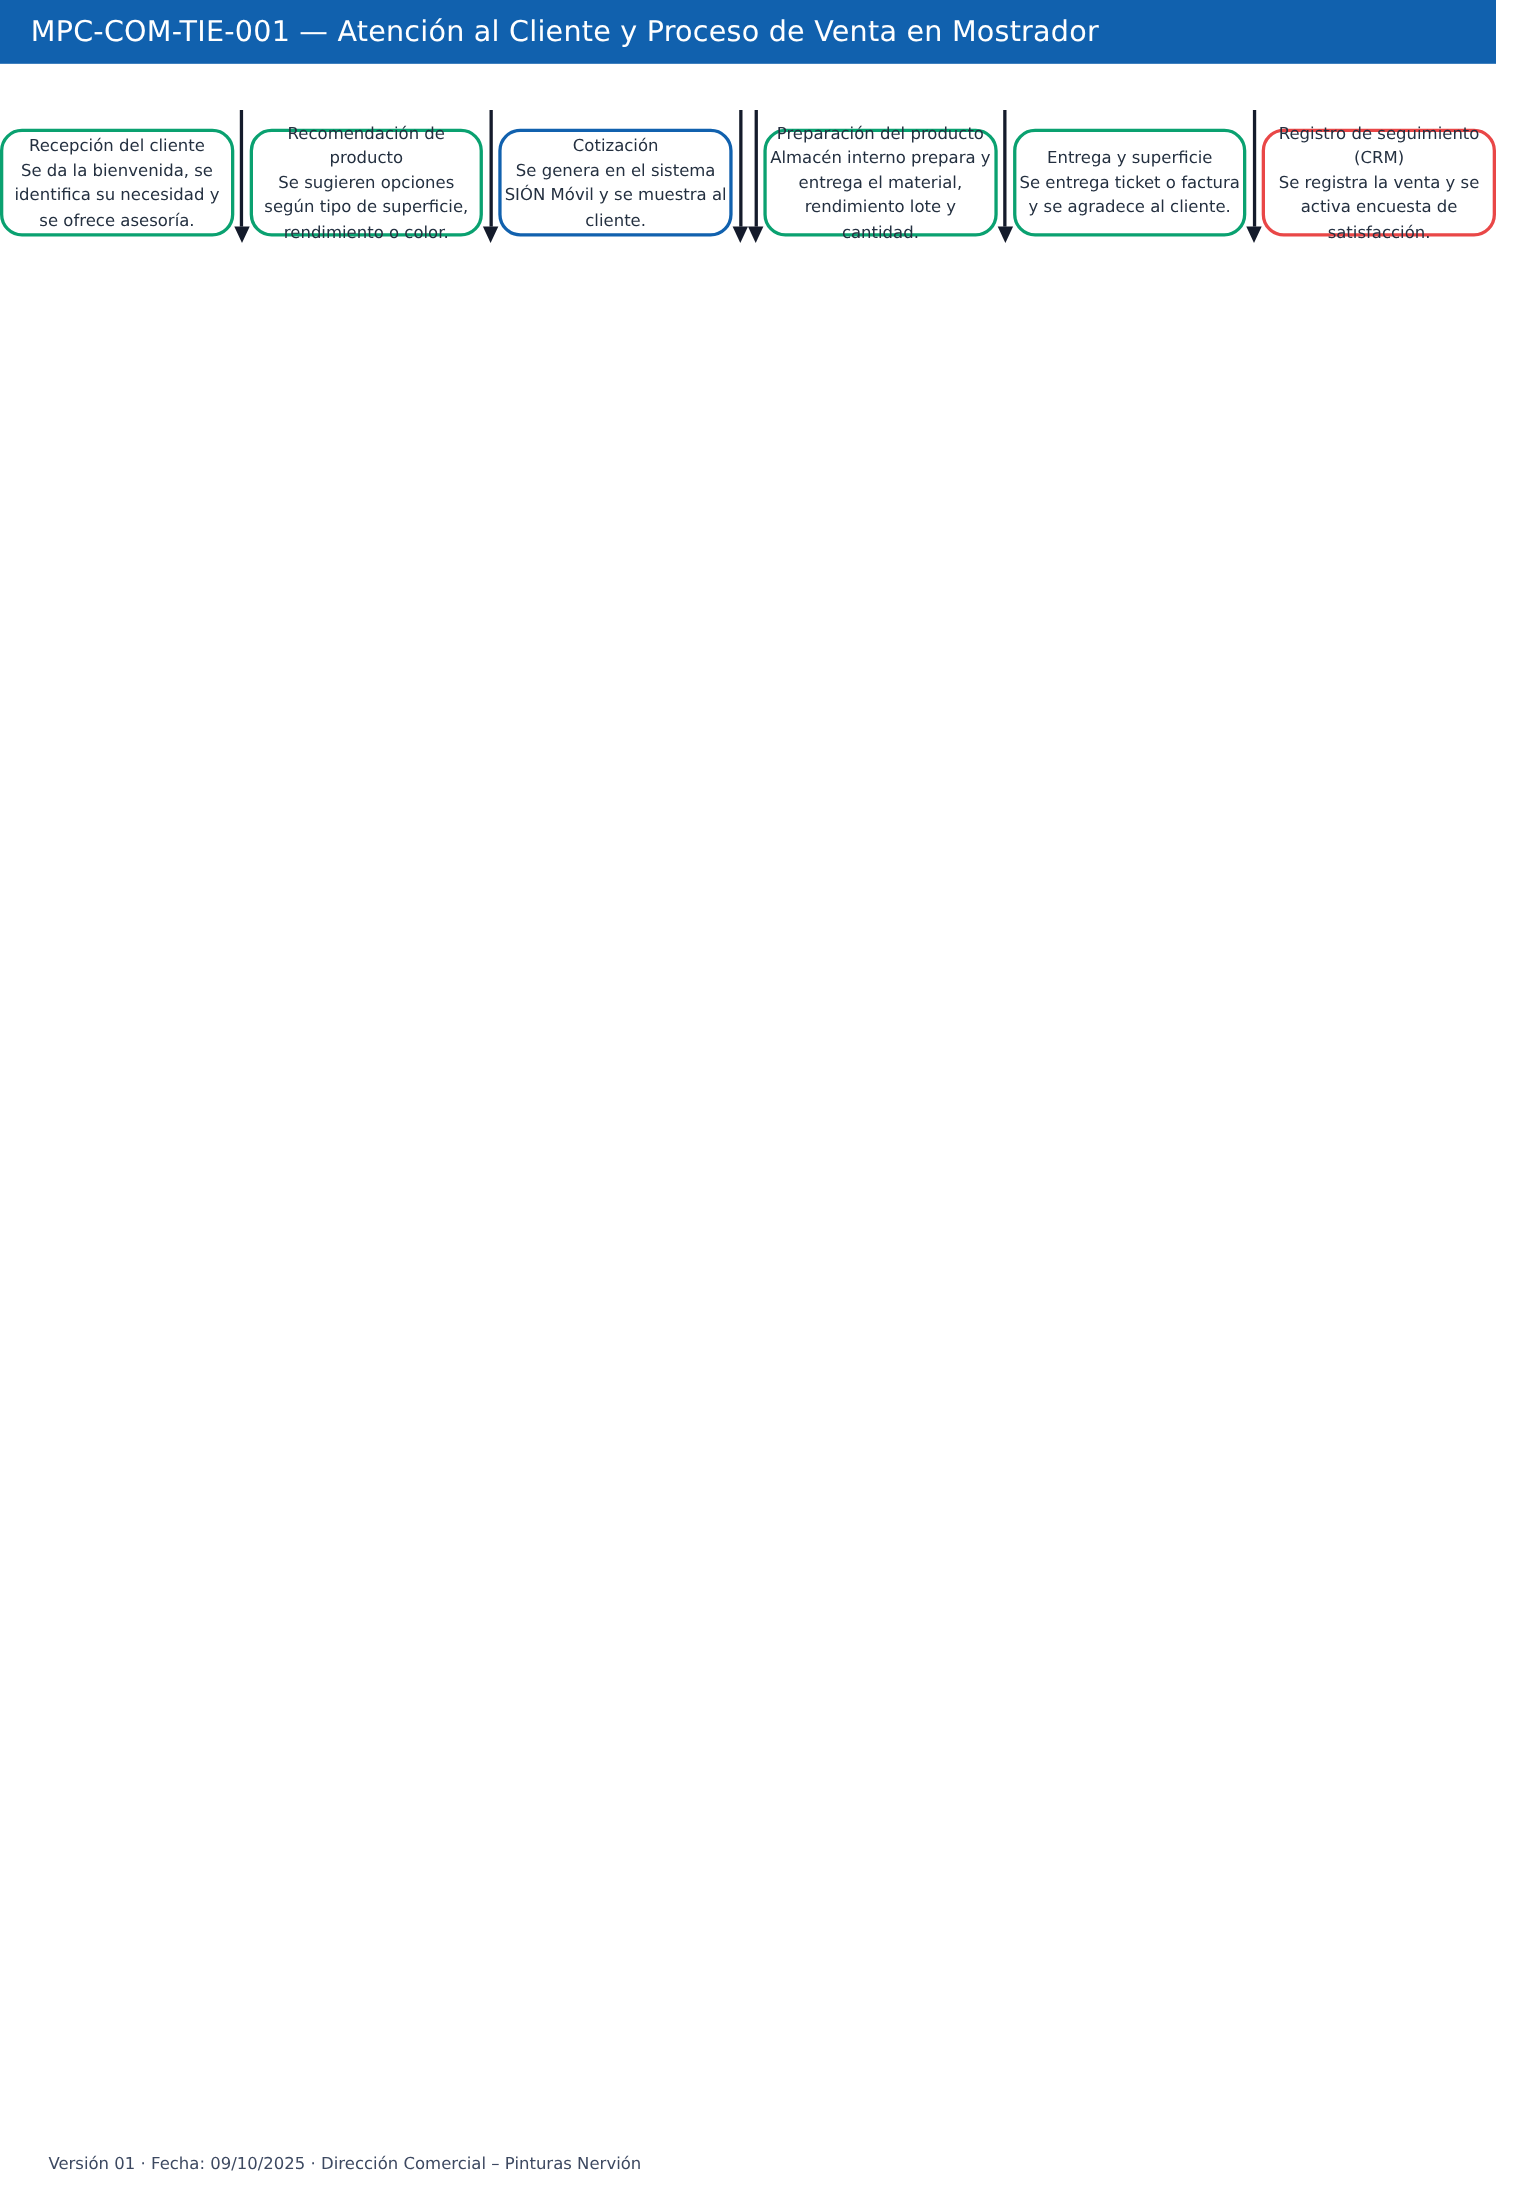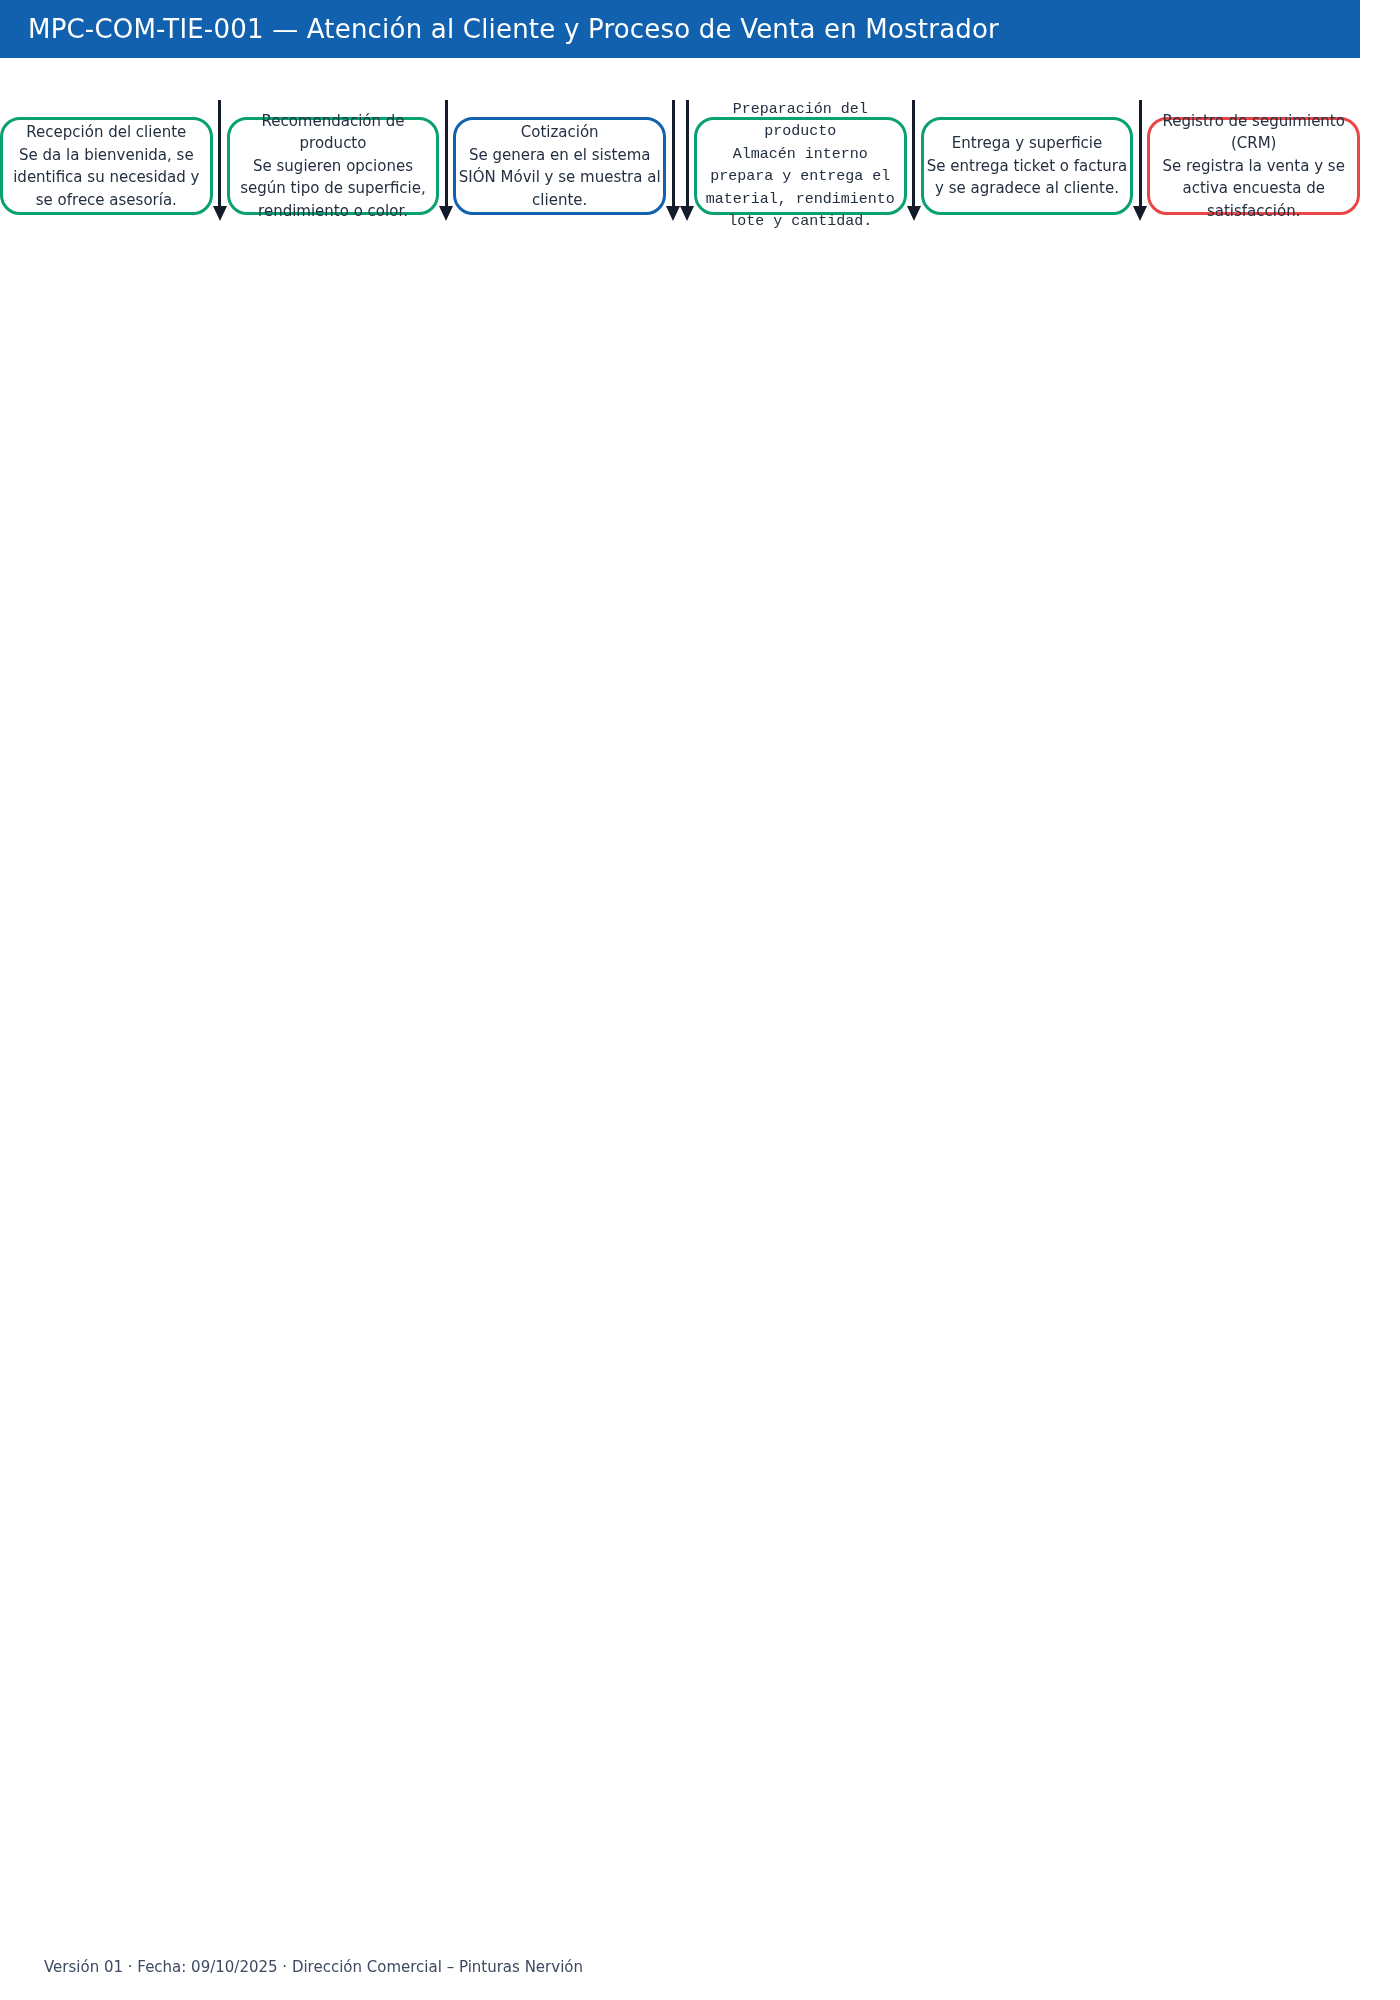--- a/index.html
+++ b/index.html
@@ -125,21 +125,21 @@
       <div class="arrow-line" style="background: rgb(20, 27, 43);"></div>
       <div class="arrow-head" style="border-top-color: rgb(20, 27, 43);"></div>
     </div>
 
 
     <div class="gap">
       <div class="arrow-line" style="background: rgb(20, 27, 43);"></div>
       <div class="arrow-head" style="border-top-color: rgb(20, 27, 43);"></div>
     </div>
 
-    <div class="step" style="border-color: rgb(10, 161, 112); font-family: Liberation Mono, monospace;">
+    <div class="step" style="border-color: rgb(10, 161, 112);">
       <div class="step-title">Preparación del producto</div>
       <div class="step-desc">Almacén interno prepara y entrega el material, rendimiento lote y cantidad.</div>
     </div>
 
     <div class="gap">
       <div class="arrow-line" style="background: rgb(20, 27, 43);"></div>
       <div class="arrow-head" style="border-top-color: rgb(20, 27, 43);"></div>
     </div>
 
     <div class="step" style="border-color: rgb(10, 161, 112);">

